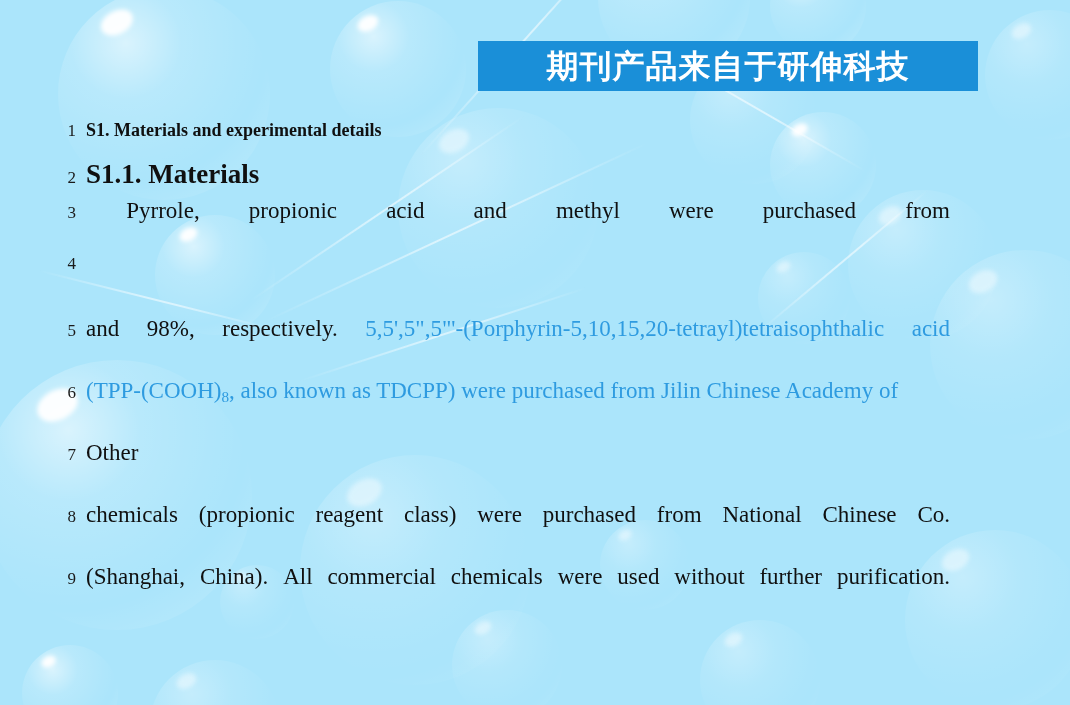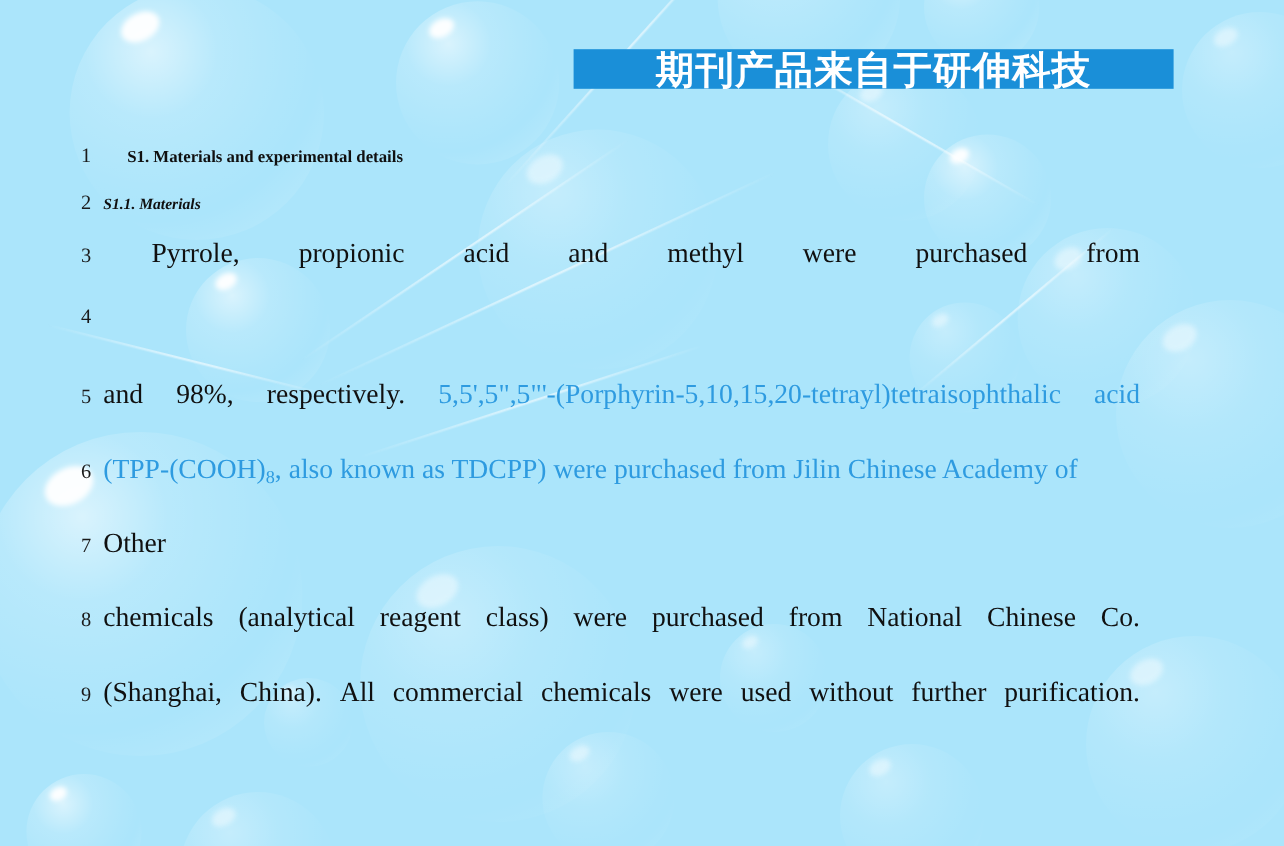--- a/index.html
+++ b/index.html
@@ -80,21 +80,21 @@
     filter: blur(0.6px);
     transform-origin: left center;
   }
 
   
   #banner {
     position: absolute;
     left: 478px;
     top: 41px;
     width: 500px;
-    height: 33px;
+    height: 50px;
     background: #1A8FD8;
     display: flex;
     align-items: center;
     justify-content: center;
   }
   #banner .banner-text {
     color: #FFFFFF;
     font-family: "DejaVu Sans", "Liberation Sans", sans-serif;
     font-size: 32px;
     font-weight: 700;
@@ -133,22 +133,22 @@
     font-size: 23px;
     font-family: "Liberation Serif", "DejaVu Serif", serif;
     white-space: nowrap;
   }
 
   
   .row-h { height: 39px; }
   .row-h .lineno { font-size: 17px; }
   .row-b { height: 62px; }
 
-  .heading1 { font-weight: bold; font-size: 14px; margin-left: 20px; }
-  .heading2 { font-weight: bold; font-style: italic; font-size: 13px; }
+  .heading1 { font-weight: bold; font-size: 18px; }
+  .heading2 { font-weight: bold; font-size: 27px; }
 
   
   .just {
     display: flex;
     justify-content: space-between;
     width: 864px;
   }
   .just > span { white-space: pre; }
 
   .blue { color: #2E9BE0; }
@@ -259,21 +259,21 @@
           <span class="black">Other</span>
         </div>
       </div>
     </div>
 
     <div class="line-row row-b">
       <div class="lineno">8</div>
       <div class="linetext">
         <div class="just">
           <span>chemicals</span>
-          <span>(analytical</span>
+          <span>(propionic</span>
           <span>reagent</span>
           <span>class)</span>
           <span>were</span>
           <span>purchased</span>
           <span>from</span>
           <span>National</span>
           <span>Chinese</span>
           <span>Co.</span>
         </div>
       </div>

